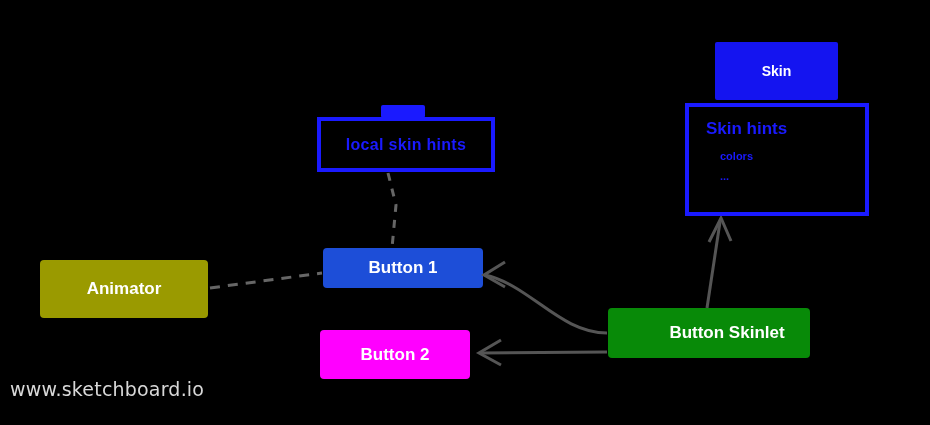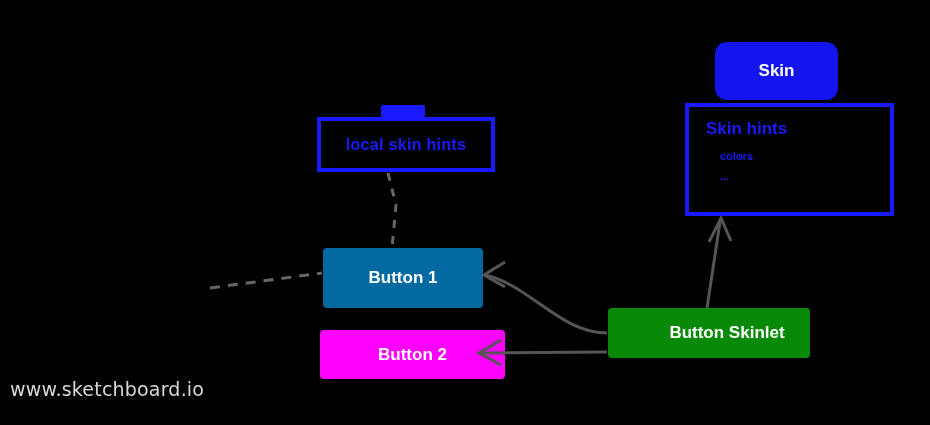--- a/index.html
+++ b/index.html
@@ -35,49 +35,49 @@
     top: 260px;
     width: 168px;
     height: 58px;
     background: #9a9a00;
     font-size: 17px;
   }
   .node-button1 {
     left: 323px;
     top: 248px;
     width: 160px;
-    height: 60px;
-    background: #0369a1;
+    height: 40px;
+    background: #1d4ed8;
     font-size: 17px;
   }
   .node-button2 {
     left: 320px;
     top: 330px;
-    width: 185px;
+    width: 150px;
     height: 49px;
     background: #ff00ff;
     font-size: 17px;
   }
   .node-skinlet {
     left: 608px;
     top: 308px;
     width: 202px;
     height: 50px;
     background: #088a08;
     font-size: 17px;
     padding-left: 36px;
   }
   .node-skin {
     left: 715px;
     top: 42px;
     width: 123px;
     height: 58px;
     background: #1414f0;
-    font-size: 17px;
-    border-radius: 12px;
+    font-size: 14px;
+    border-radius: 2px;
     color: #ffffff;
     box-shadow: 2px 2px 0 rgba(0,0,0,0.5);
     z-index: 4;
   }
   
   .note {
     position: absolute;
     box-sizing: border-box;
     border: 4px solid #1a1aff;
     background: #000000;
@@ -104,21 +104,21 @@
     top: 105px;
     width: 44px;
     height: 13px;
     background: #1a1aff;
     border-radius: 2px;
     z-index: 5;
   }
   .note-hints {
     left: 685px;
     top: 103px;
-    width: 209px;
+    width: 184px;
     height: 113px;
     padding: 12px 0 0 17px;
   }
   .hints-title {
     font-size: 17px;
     font-weight: bold;
     line-height: 20px;
     margin-bottom: 7px;
   }
   .hints-item {
@@ -160,20 +160,23 @@
     <path d="M 607 333 C 560 333 530 285 485 275" stroke="#555555" stroke-width="3" fill="none"></path>
     <path d="M 505 262 L 484 275 L 505 287" stroke="#555555" stroke-width="3" fill="none"></path>
 
     <path d="M 607 352 L 481 353" stroke="#555555" stroke-width="3" fill="none"></path>
     <path d="M 501 340 L 479 353 L 501 365" stroke="#555555" stroke-width="3" fill="none"></path>
 
     <path d="M 707 308 L 720 222" stroke="#555555" stroke-width="3" fill="none"></path>
     <path d="M 709 242 L 721 218 L 731 241" stroke="#555555" stroke-width="3" fill="none"></path>
   </svg>
 
+  <div class="node solid node-animator">
+    <span>Animator</span>
+  </div>
 
   <div class="node solid node-button1">
     <span>Button 1</span>
   </div>
 
   <div class="node solid node-button2">
     <span>Button 2</span>
   </div>
 
   <div class="node solid node-skinlet">

